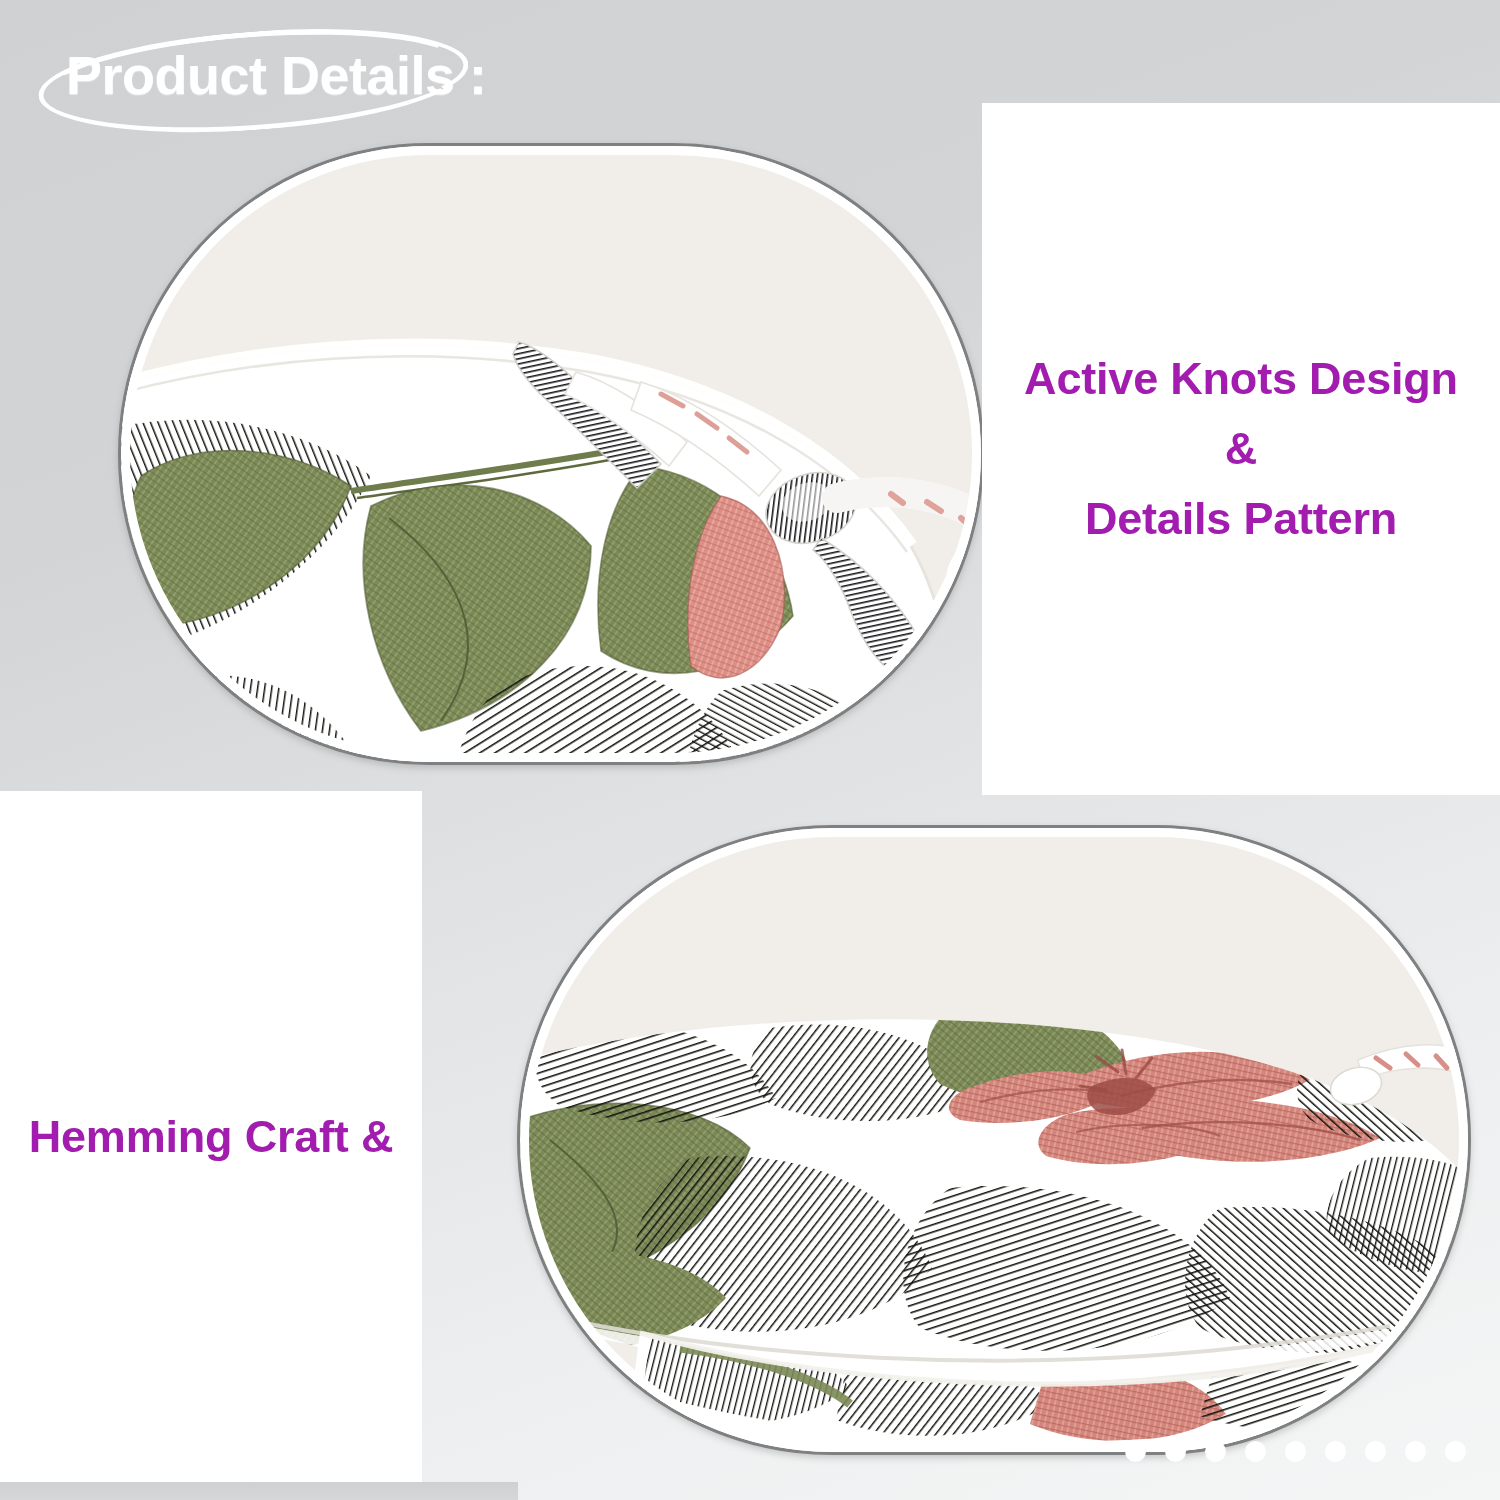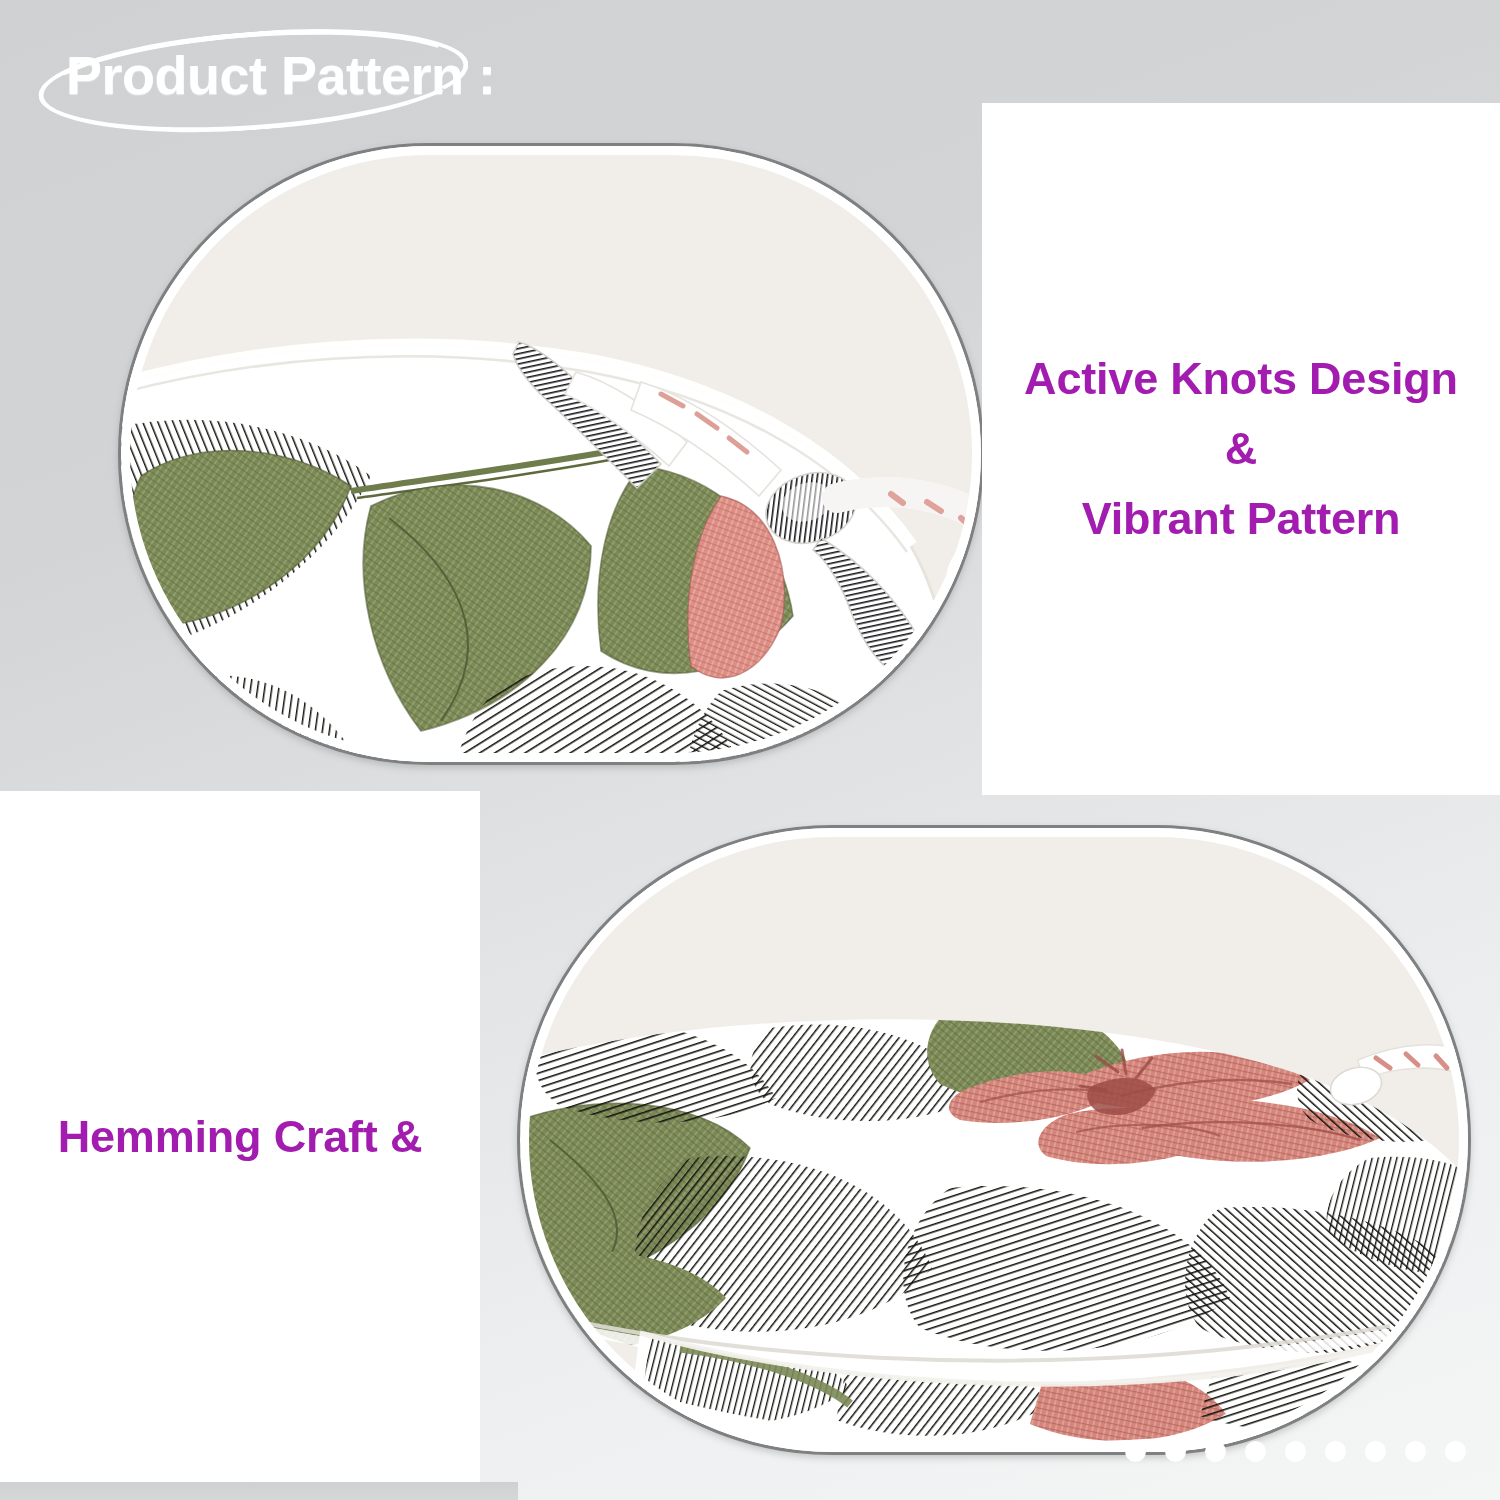--- a/index.html
+++ b/index.html
@@ -103,21 +103,21 @@
   }
   #card-knots {
     left: 982px;
     top: 103px;
     width: 518px;
     height: 692px;
   }
   #card-hemming {
     left: 0px;
     top: 791px;
-    width: 480px;
+    width: 422px;
     height: 691px;
   }
   .card-heading {
     font-size: 45px;
     font-weight: bold;
     color: #a21caf;
     text-align: center;
     line-height: 1.55;
     letter-spacing: -0.2px;
     padding: 0 22px;
@@ -148,21 +148,21 @@
     height: 18px;
     background: linear-gradient(#cfd0d2, #d6d7d9);
   }
 </style>
 </head>
 <body>
 
 <div class="title-wrap">
   <div class="title-ellipse"></div>
   <div class="title-ellipse b"></div>
-  <div class="title-text">Product Pattern :</div>
+  <div class="title-text">Product Details :</div>
 </div>
 
 <div class="photo-frame" id="panel-knots">
   <div class="photo-canvas">
     <svg viewBox="0 0 866 622" width="866" height="622" preserveAspectRatio="none">
       <defs>
         <pattern id="lines1" width="7" height="7" patternUnits="userSpaceOnUse" patternTransform="rotate(8)">
           <rect width="1.5" height="7" fill="#14140f"></rect>
         </pattern>
         <pattern id="lines2" width="7" height="7" patternUnits="userSpaceOnUse" patternTransform="rotate(-22)">
@@ -260,21 +260,21 @@
         <path d="M 866,440 C 880,446 890,456 890,470 L 872,476 C 868,464 860,454 850,450 Z" fill="#ffffff" stroke="#e4e1db" stroke-width="1.5"></path>
       </g>
     </svg>
   </div>
   <div class="inner-white"></div>
 </div>
 
 <div class="text-card" id="card-knots">
   <div class="card-heading">
     <span>Active Knots Design &amp;</span><br>
-    <span>Vibrant Pattern</span>
+    <span>Details Pattern</span>
   </div>
 </div>
 
 <div class="photo-frame" id="panel-hemming">
   <div class="photo-canvas">
     <svg viewBox="0 0 954 630" width="954" height="630" preserveAspectRatio="none">
       <defs>
         <pattern id="hlinesA" width="7" height="7" patternUnits="userSpaceOnUse" patternTransform="rotate(72)">
           <rect width="1.6" height="7" fill="#14140f"></rect>
         </pattern>

